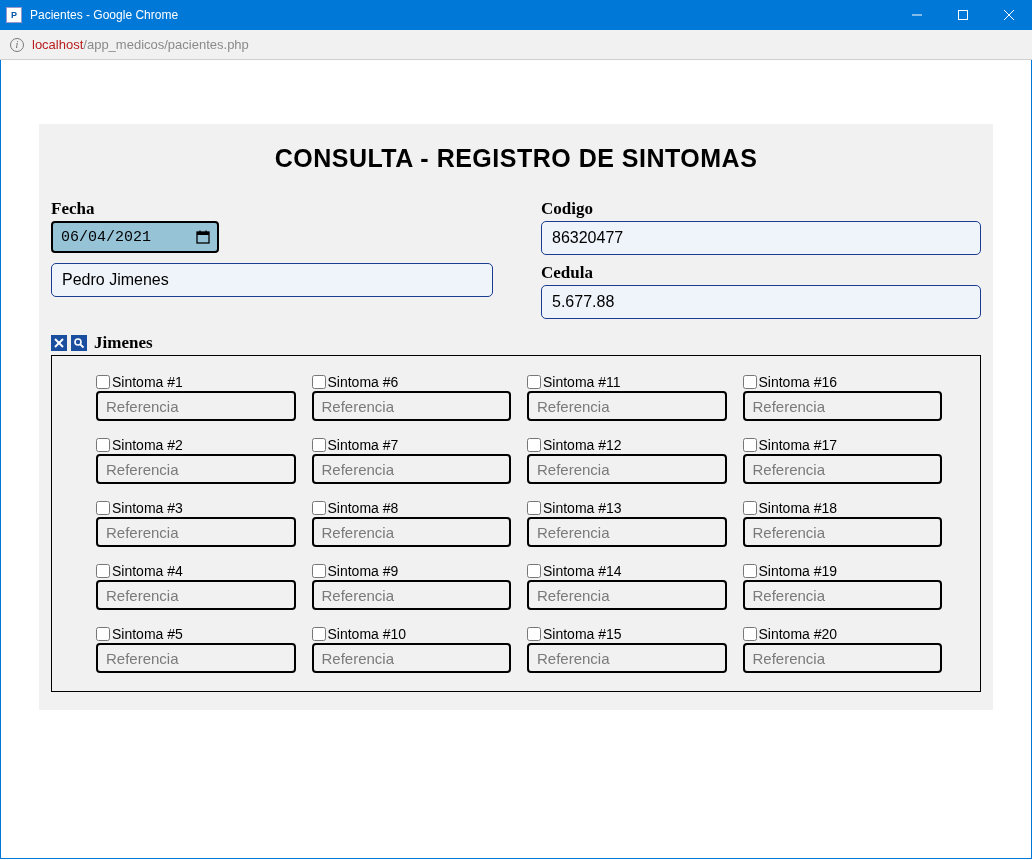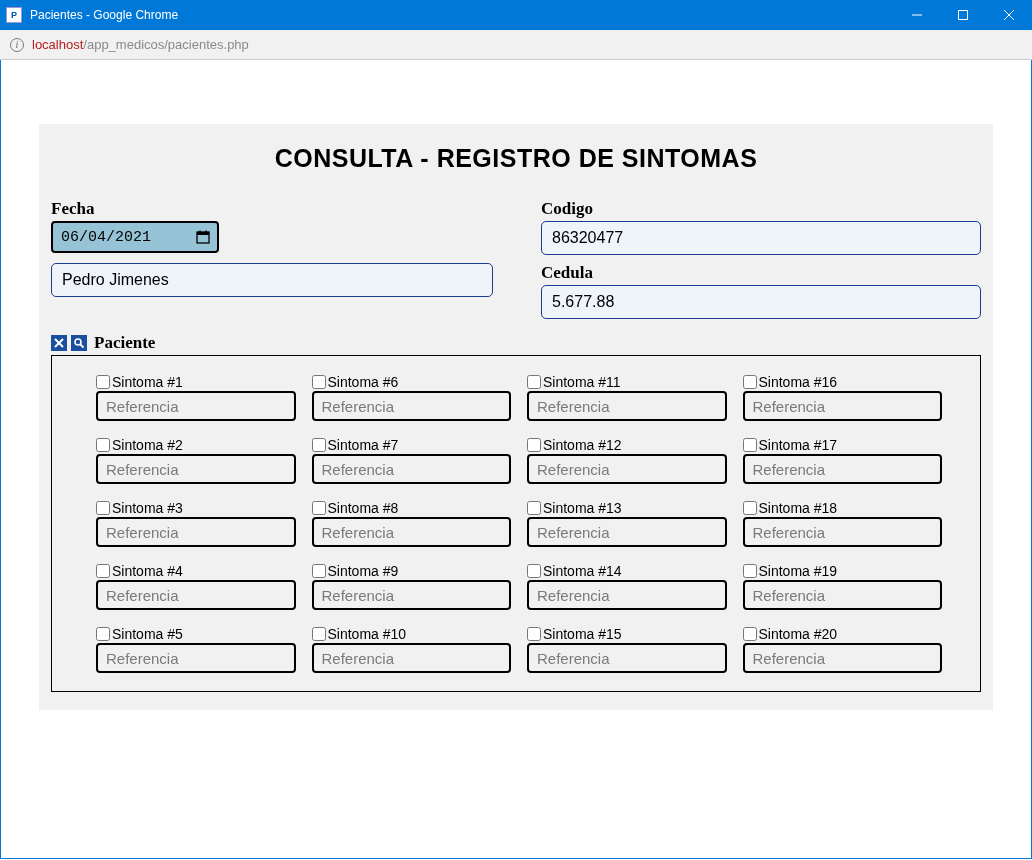--- a/index.html
+++ b/index.html
@@ -252,21 +252,21 @@
               <line x1="2" y1="2" x2="10" y2="10" stroke="#fff" stroke-width="2"></line>
               <line x1="10" y1="2" x2="2" y2="10" stroke="#fff" stroke-width="2"></line>
             </svg>
         </div>
         <div class="icon-btn">
           <svg width="12" height="12" viewBox="0 0 12 12">
               <circle cx="5" cy="5" r="3" fill="none" stroke="#fff" stroke-width="1.6"></circle>
               <line x1="7.3" y1="7.3" x2="10.5" y2="10.5" stroke="#fff" stroke-width="1.8"></line>
             </svg>
         </div>
-        <div class="section-title">Paciente</div>
+        <div class="section-title">Jimenes</div>
       </div>
 
       <div class="sintomas-box" id="sintomas-box">
 
       <div class="sintoma-item"><div class="sintoma-check-row">
               <input type="checkbox" style="">
               <label>Sintoma #1</label>
             </div><input class="ref-input" placeholder="Referencia" style=""></div>
           <div class="sintoma-item"><div class="sintoma-check-row">
               <input type="checkbox" style="">

